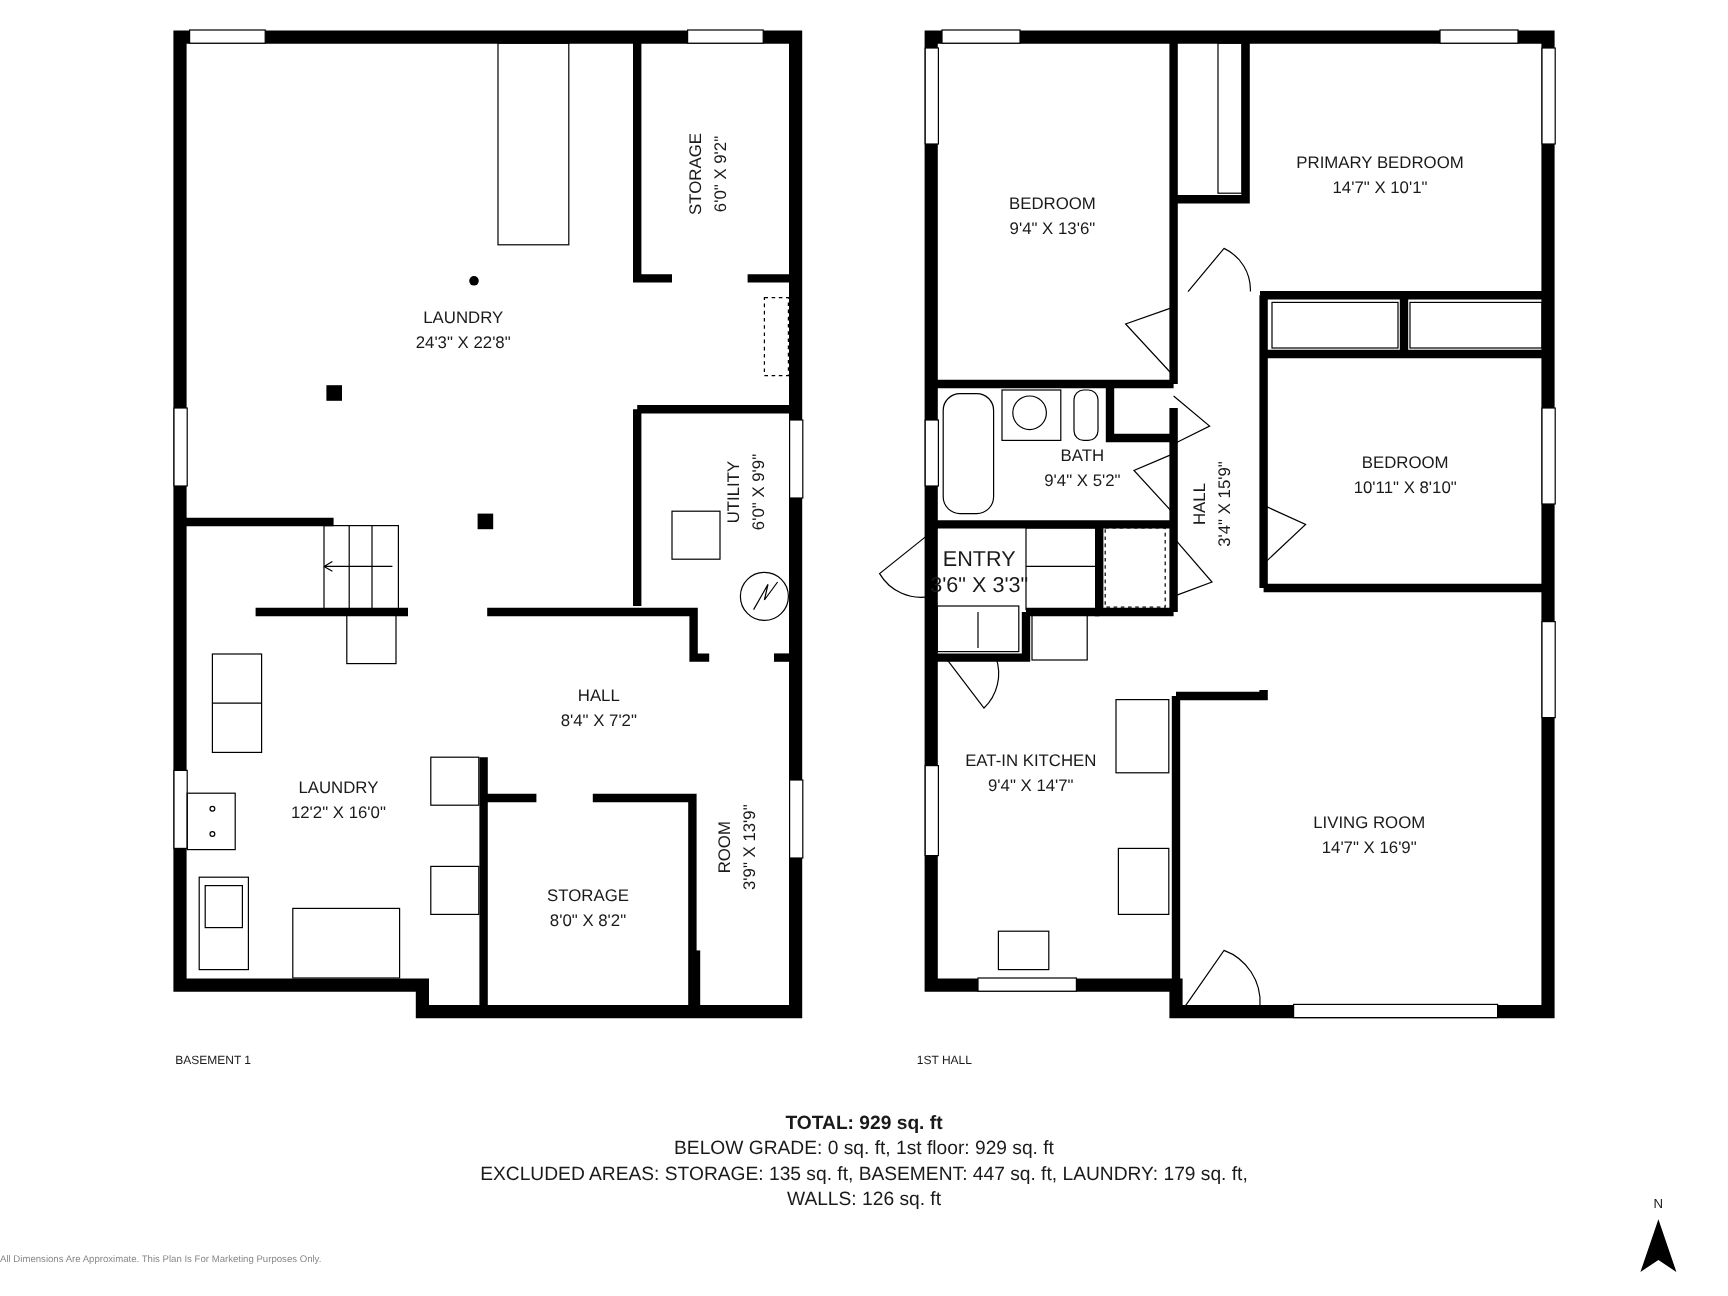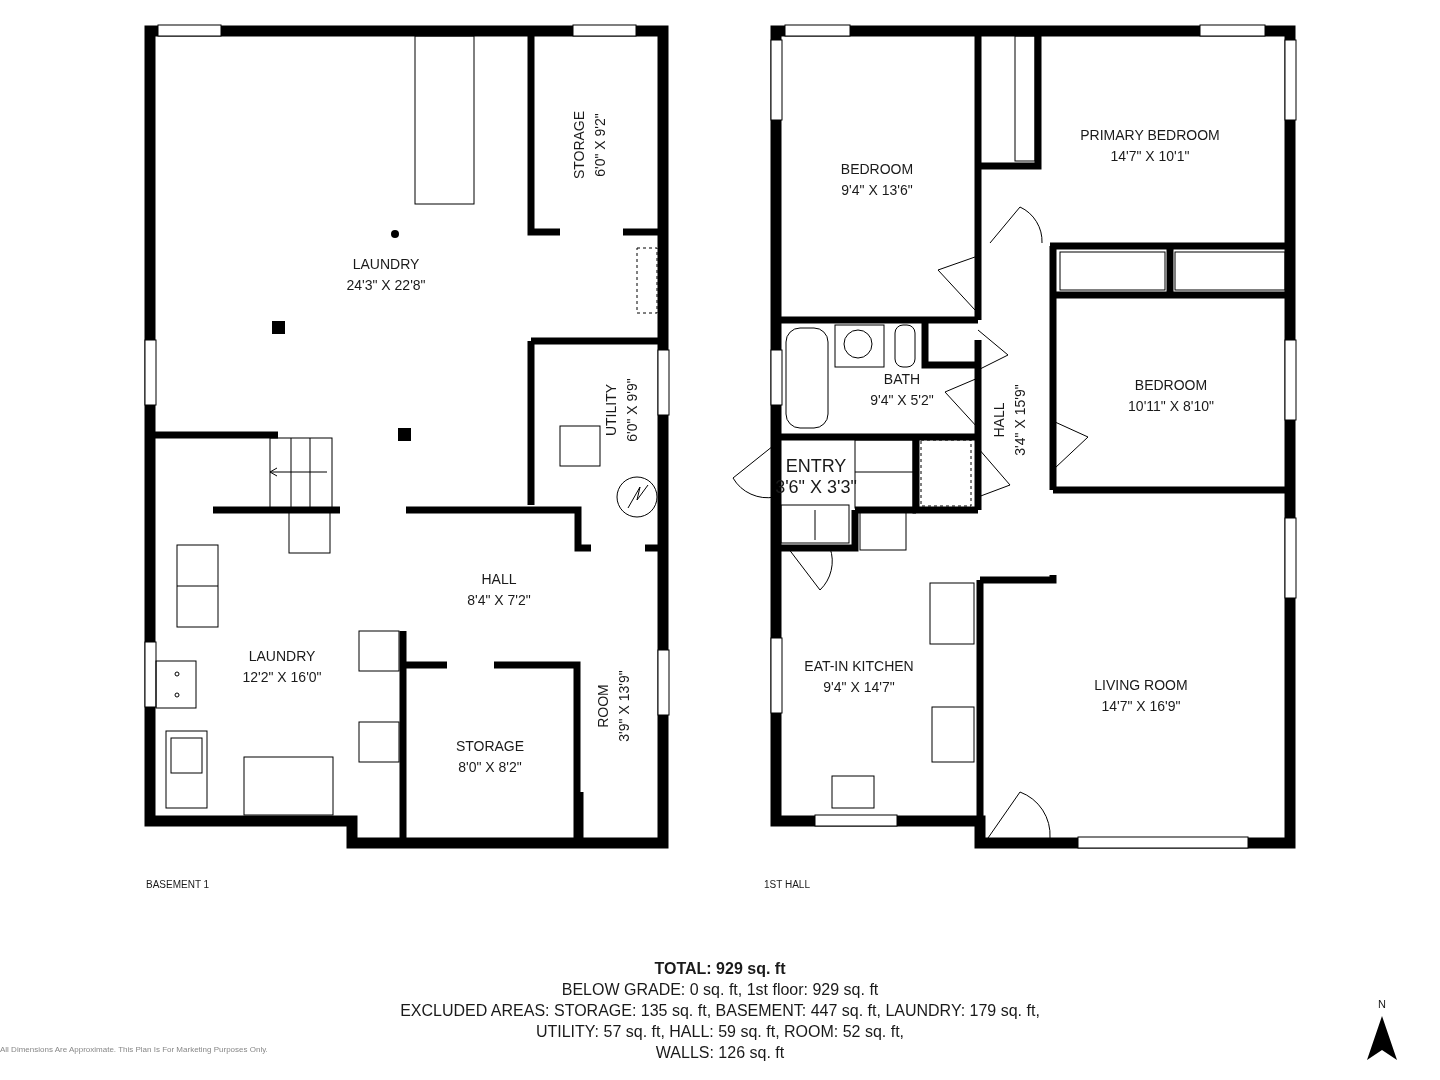--- a/index.html
+++ b/index.html
@@ -2,21 +2,21 @@
 <html><head>
 <meta charset="utf-8">
 <style>
   html,body{margin:0;padding:0;background:#ffffff;}
   body{width:1440px;height:1080px;position:relative;overflow:hidden;font-family:"Liberation Sans",sans-serif;color:#1a1a1a;}
   svg.plan{position:absolute;left:0;top:0;}
   .lbl{position:absolute;text-align:center;font-size:14px;line-height:21px;white-space:nowrap;transform:translate(-50%,-50%);}
   .lbl.rot{transform:translate(-50%,-50%) rotate(-90deg);}
   .floor-name{position:absolute;font-size:10px;}
   .summary{position:absolute;left:0;width:1440px;top:926px;text-align:center;font-size:16px;line-height:21px;}
-  .summary .total{font-weight:bold;margin-top:32px;}
+  .summary .total{font-weight:bold;}
   .disclaimer{position:absolute;left:0;width:1440px;top:1045px;text-align:left;font-size:8px;color:#888;}
   .north{position:absolute;left:1362px;top:998px;width:40px;text-align:center;font-size:11px;}
 </style>
 </head>
 <body>
 
 <svg class="plan" width="1440" height="1080" viewBox="0 0 1440 1080" xmlns="http://www.w3.org/2000/svg">
 
   <g fill="none" stroke="#000">
 
@@ -189,37 +189,36 @@
     <div>3'4" X 15'9"</div>
   </div>
 <div class="lbl" style="left:1171px;top:396px">
     <div>BEDROOM</div>
     <div>10'11" X 8'10"</div>
   </div>
 <div class="lbl" style="left:816px;top:477px;font-size:18px">
     <div>ENTRY</div>
     <div>3'6" X 3'3"</div>
   </div>
-<div class="lbl" style="left:859px;top:677px">
+<div class="lbl" style="left:859px;top:644px">
     <div>EAT-IN KITCHEN</div>
     <div>9'4" X 14'7"</div>
   </div>
 <div class="lbl" style="left:1141px;top:696px">
     <div>LIVING ROOM</div>
     <div>14'7" X 16'9"</div>
   </div>
 
 <div class="floor-name" style="left:146px;top:879px">BASEMENT 1</div>
 <div class="floor-name" style="left:764px;top:879px">1ST HALL</div>
 
 <div class="summary">
   <div class="total">TOTAL: 929 sq. ft</div>
   <div>BELOW GRADE: 0 sq. ft, 1st floor: 929 sq. ft</div>
   <div>EXCLUDED AREAS: STORAGE: 135 sq. ft, BASEMENT: 447 sq. ft, LAUNDRY: 179 sq. ft,</div>
-  <div>UTILITY: 57 sq. ft, HALL: 59 sq. ft, ROOM: 52 sq. ft,</div>
   <div>WALLS: 126 sq. ft</div>
 </div>
 
 <div class="disclaimer">All Dimensions Are Approximate. This Plan Is For Marketing Purposes Only.</div>
 
 <div class="north">
   <div>N</div>
   <svg width="34" height="48" viewBox="0 0 34 48" style="margin-top:4px">
     <path d="M17,2 L32,46 L17,36 L2,46 Z" fill="#000"></path>
   </svg>

